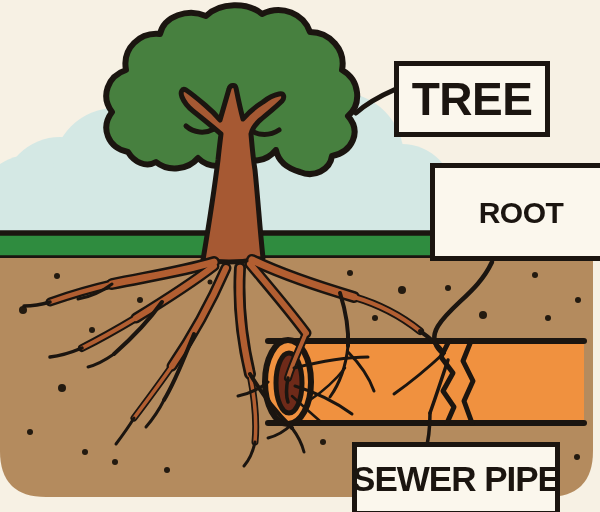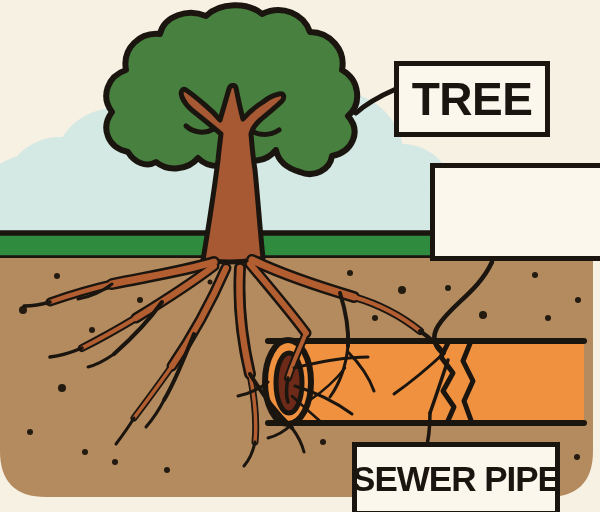--- a/index.html
+++ b/index.html
@@ -176,19 +176,20 @@
       <path stroke-width="5" d="M 396,89 C 380,96 366,104 356,113"></path>
       <path stroke-width="4.5" d="M 492,262 C 478,292 452,304 438,326 C 432,336 434,345 441,352"></path>
     </g>
   </svg>
 
   <div class="label-box" id="label-tree">
     <span>TREE</span>
   </div>
 
   <div class="label-box" id="label-root-intrusion">
+    <span>ROOT</span>
   </div>
 
   <div class="label-box" id="label-sewer-pipe">
     <span>SEWER PIPE</span>
   </div>
 
 </div>
 
 </body></html>

